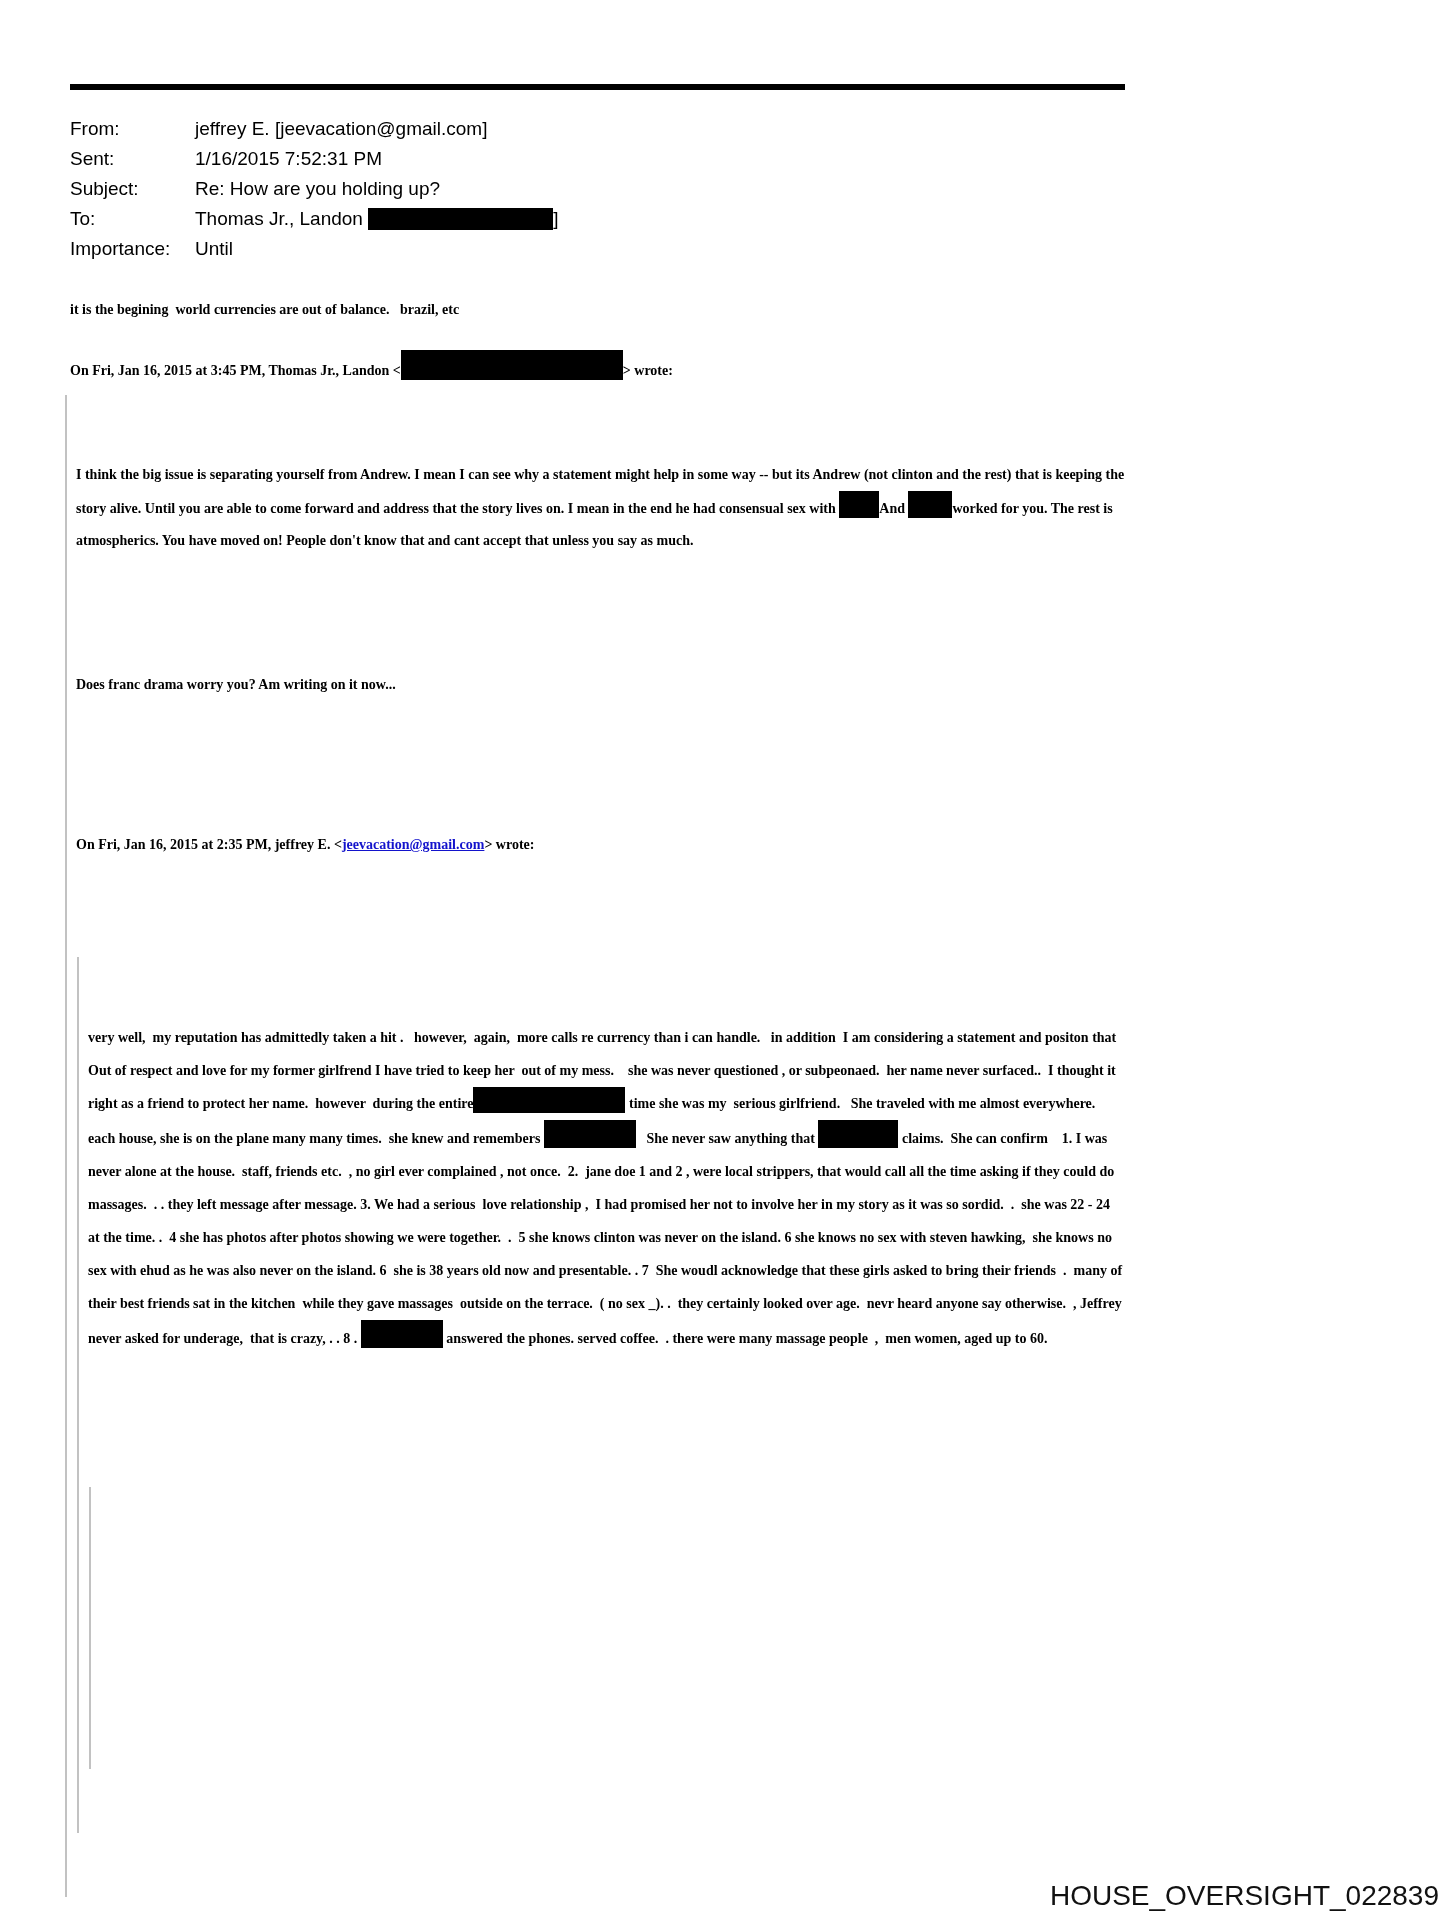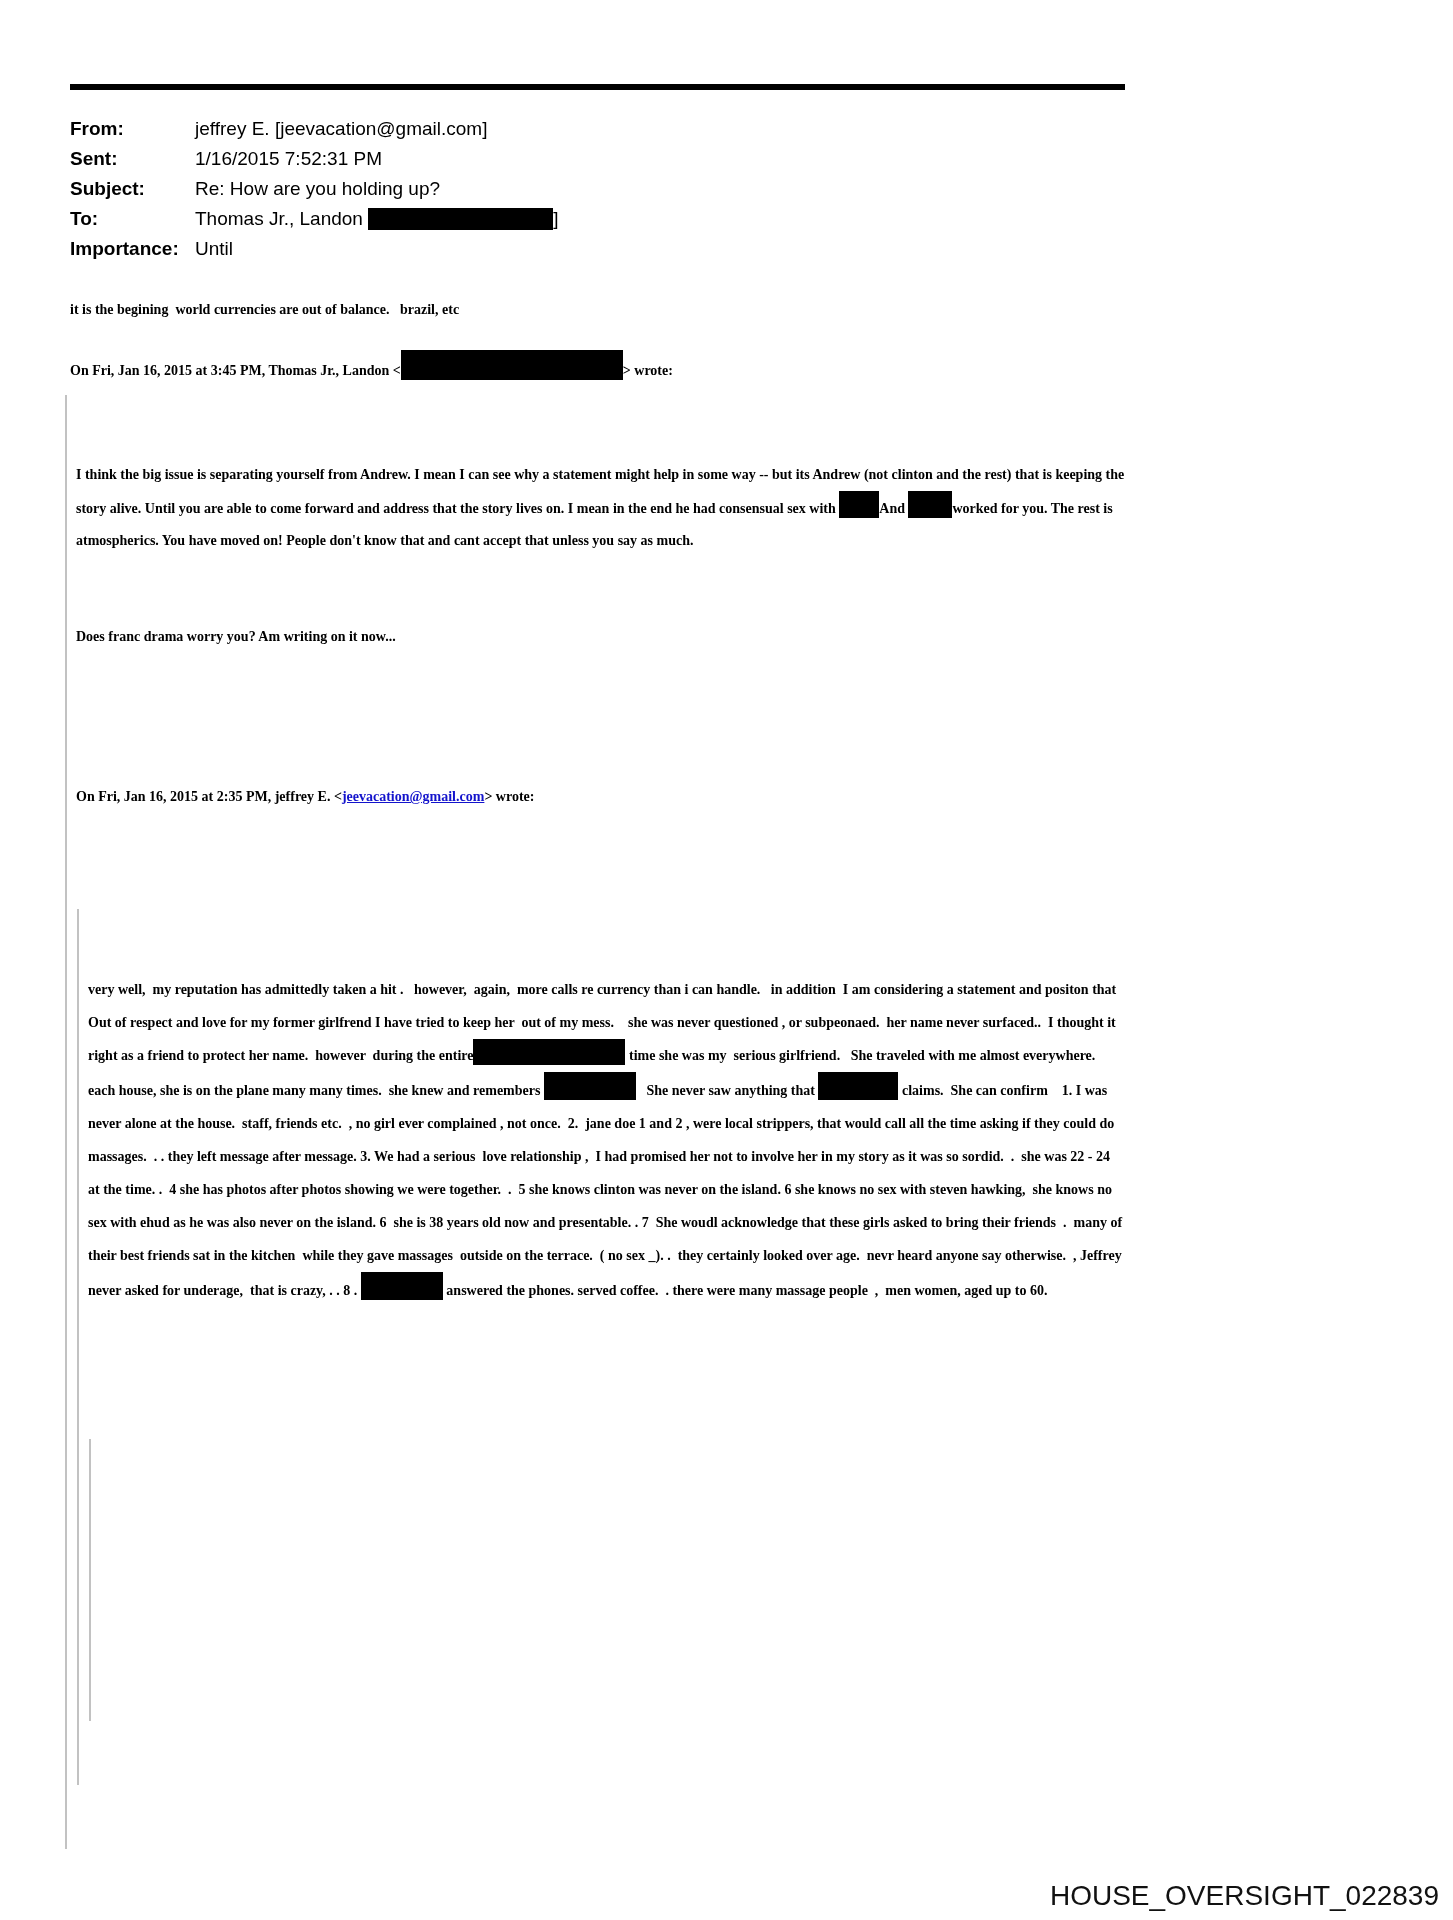--- a/index.html
+++ b/index.html
@@ -10,37 +10,37 @@
     box-sizing:border-box;
     padding:84px 328px 0 64px;
     color:#000;
     overflow:hidden;
   }
   .rule{height:6px;background:#000;margin-left:6px;}
 
   
   .hdr{margin:24px 0 0 6px;font-family:"Liberation Sans",sans-serif;font-size:19px;line-height:30px;}
   .hrow{display:flex;}
-  .hlabel{font-weight:bold;width:125px;flex:0 0 125px;}
+  .hlabel{font-weight:normal;width:125px;flex:0 0 125px;}
   .hvalue{white-space:pre-wrap;}
   .hrow.importance{}
 
   
   .serif{font-family:"Liberation Serif","DejaVu Serif",serif;font-size:14px;line-height:32px;white-space:pre-wrap;font-weight:bold;}
   .toppara{margin:30px 0 0 6px;}
   .attr{margin:24px 0 0 6px;}
 
   blockquote.q{
     border-left:2px solid #c2c2c2;
     margin:0 0 0 1px;
     padding:0 0 0 9px;
   }
   blockquote.q1{margin-top:8px;}
   .q p{margin:0;}
-  .q .para2{}
+  .q .para2{margin-top:48px;}
   .q .attr2{margin-top:32px;}
   .q2 .longpara{line-height:33px;}
   .attr3{margin:62px 0 0 0;}
   blockquote.q3{margin-top:4px;padding-bottom:22px;}
   .q3-blank{height:100px;}
 
   
   .redact{
     display:inline-block;background:#000;
     vertical-align:-5px;

